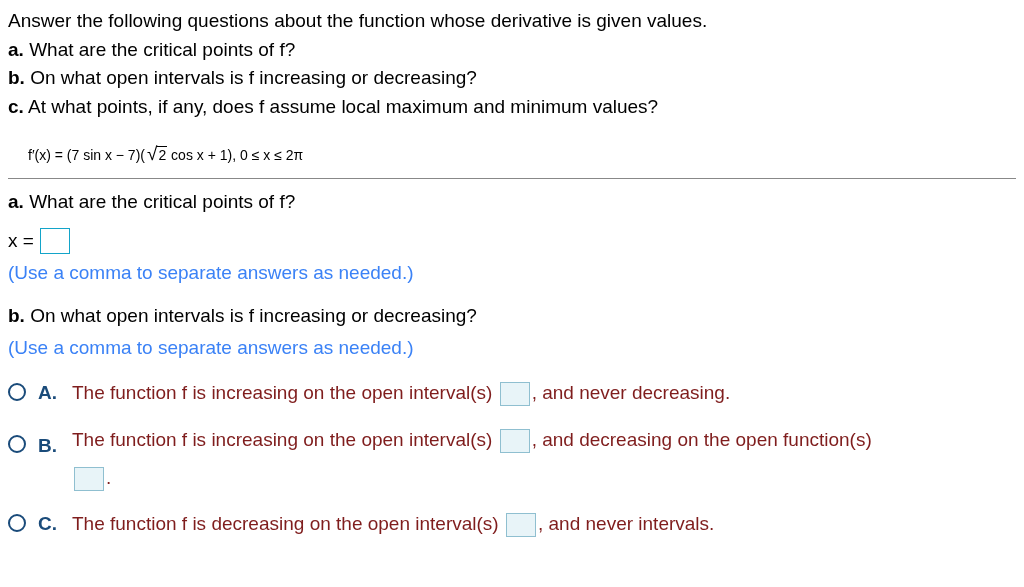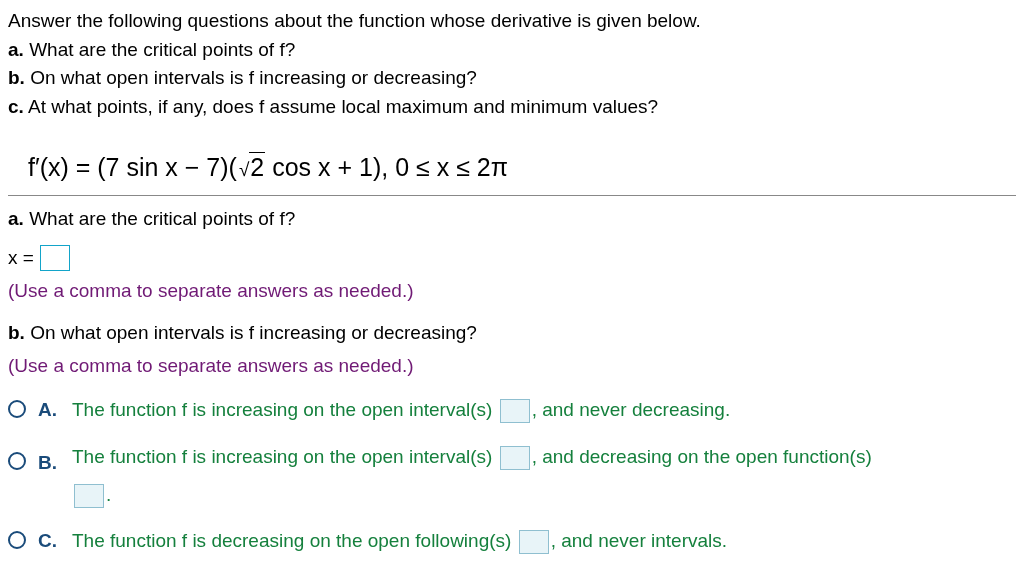--- a/index.html
+++ b/index.html
@@ -9,58 +9,58 @@
     font-family: Arial, Helvetica, sans-serif;
     font-size: 19px;
     color: #000;
     background: #fff;
     line-height: 1.4;
   }
   .intro { margin-bottom: 2px; }
   .sublabel { font-weight: bold; }
   .equation {
     font-family: Arial, sans-serif;
-    margin: 30px 0 10px 20px;
-    font-size: 25px;
+    margin: 21px 0 10px 20px;
+    font-size: 14px;
   }
   .hr {
     border: none;
     border-top: 1px solid #888;
     margin: 4px 0 10px 0;
   }
   .section { margin: 10px 0 6px 0; }
   .answer-row { margin: 12px 0 6px 0; display: flex; align-items: center; gap: 6px; }
   .input-box {
     display: inline-block;
     width: 30px;
     height: 26px;
     border: 1px solid #13a4c9;
     vertical-align: middle;
   }
-  .hint { color: #701a75; }
+  .hint { color: #3b82f6; }
   .mc-row {
     display: flex;
     align-items: flex-start;
     gap: 12px;
     margin: 10px 0 14px 0;
   }
   .radio {
     width: 18px;
     height: 18px;
     border: 2px solid #1a4b7a;
     border-radius: 50%;
     flex: 0 0 18px;
     margin-top: 3px;
   }
   .mc-letter {
     font-weight: bold;
     color: #1a4b7a;
     flex: 0 0 22px;
   }
-  .mc-text { flex: 1; color: #15803d; }
+  .mc-text { flex: 1; color: #7f1d1d; }
   .mc-text .inline-box {
     display: inline-block;
     width: 30px;
     height: 24px;
     background: #e8f4f8;
     border: 1px solid #8fbfd0;
     vertical-align: middle;
     margin: 0 2px;
   }
   .sqrt {
@@ -73,21 +73,21 @@
     font-size: 19px;
   }
   .sqrt > span {
     border-top: 1.2px solid #000;
     padding: 0 1px;
   }
 </style>
 </head>
 <body>
 
-<div class="intro">Answer the following questions about the function whose derivative is given below.</div>
+<div class="intro">Answer the following questions about the function whose derivative is given values.</div>
 <div class="intro">
   <span class="sublabel">a.</span>
   <span>What are the critical points of f?</span>
 </div>
 <div class="intro">
   <span class="sublabel">b.</span>
   <span>On what open intervals is f increasing or decreasing?</span>
 </div>
 <div class="intro">
   <span class="sublabel">c.</span>
@@ -132,15 +132,15 @@
     <span>The function f is increasing on the open interval(s) </span><span class="inline-box"></span><span>, and decreasing on the open function(s)</span>
     <br>
     <span class="inline-box"></span><span>.</span>
   </span>
 </div>
 
 <div class="mc-row">
   <span class="radio"></span>
   <span class="mc-letter">C.</span>
   <span class="mc-text">
-    <span>The function f is decreasing on the open following(s) </span><span class="inline-box"></span><span>, and never intervals.</span>
+    <span>The function f is decreasing on the open interval(s) </span><span class="inline-box"></span><span>, and never intervals.</span>
   </span>
 </div>
 
 </body></html>

